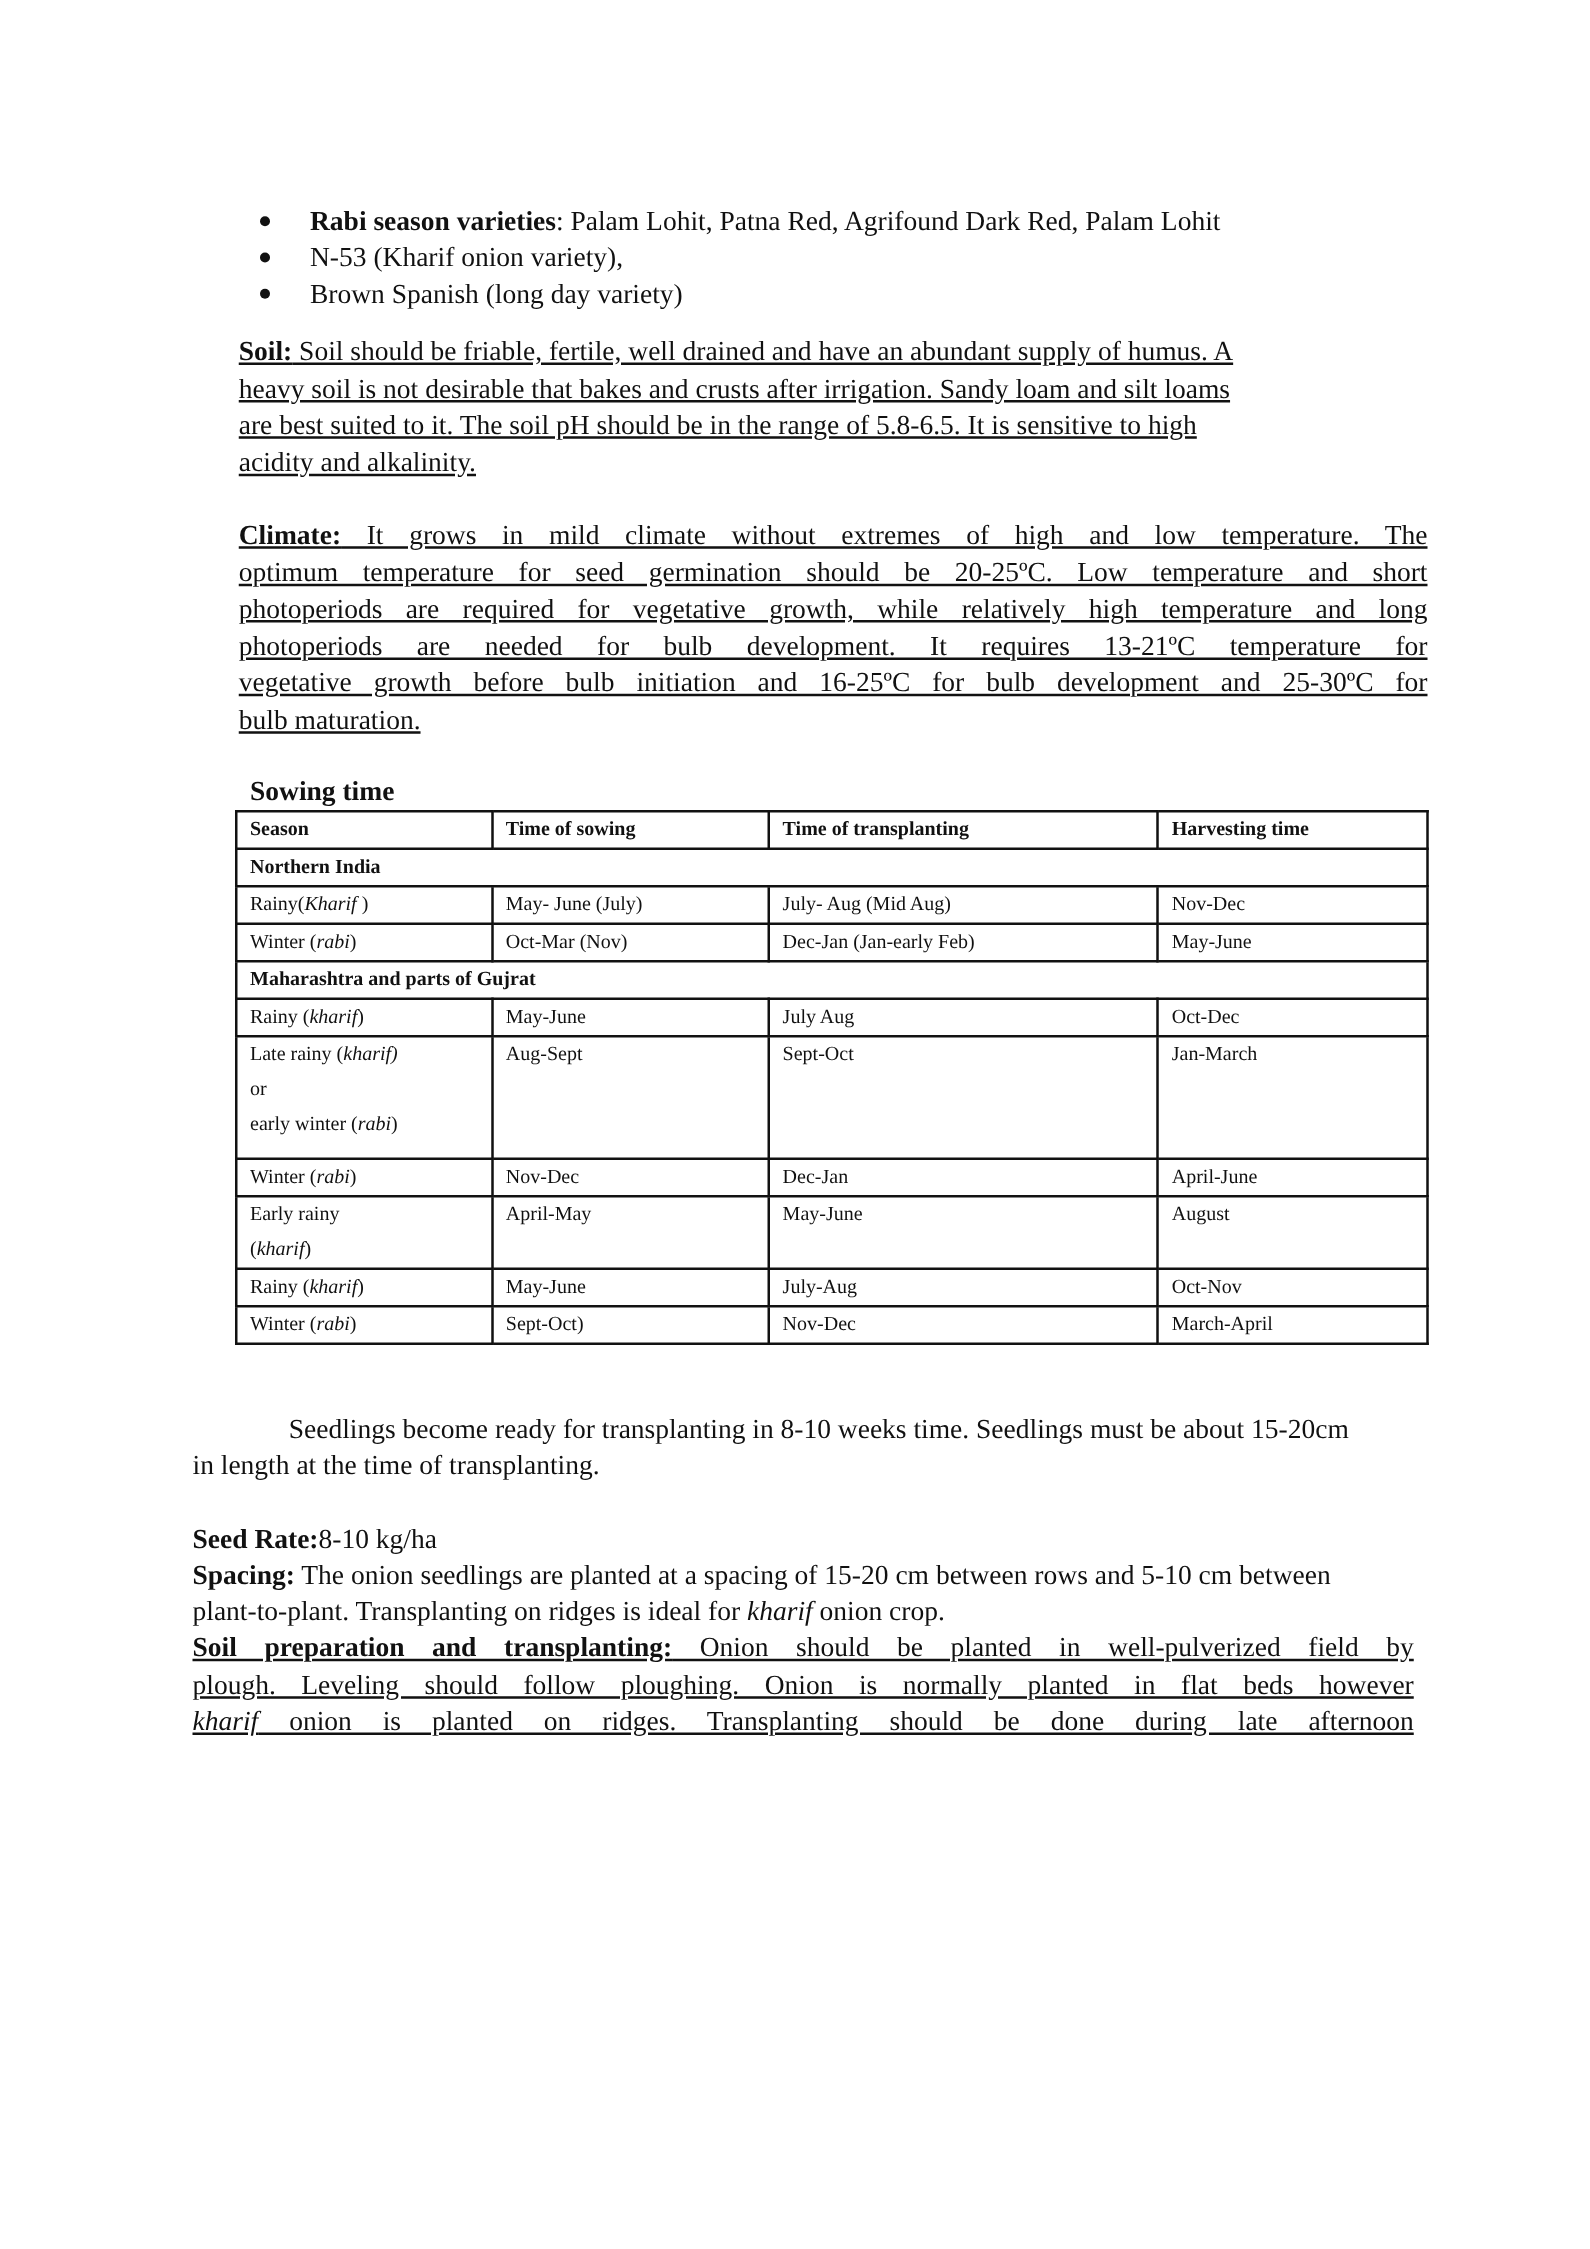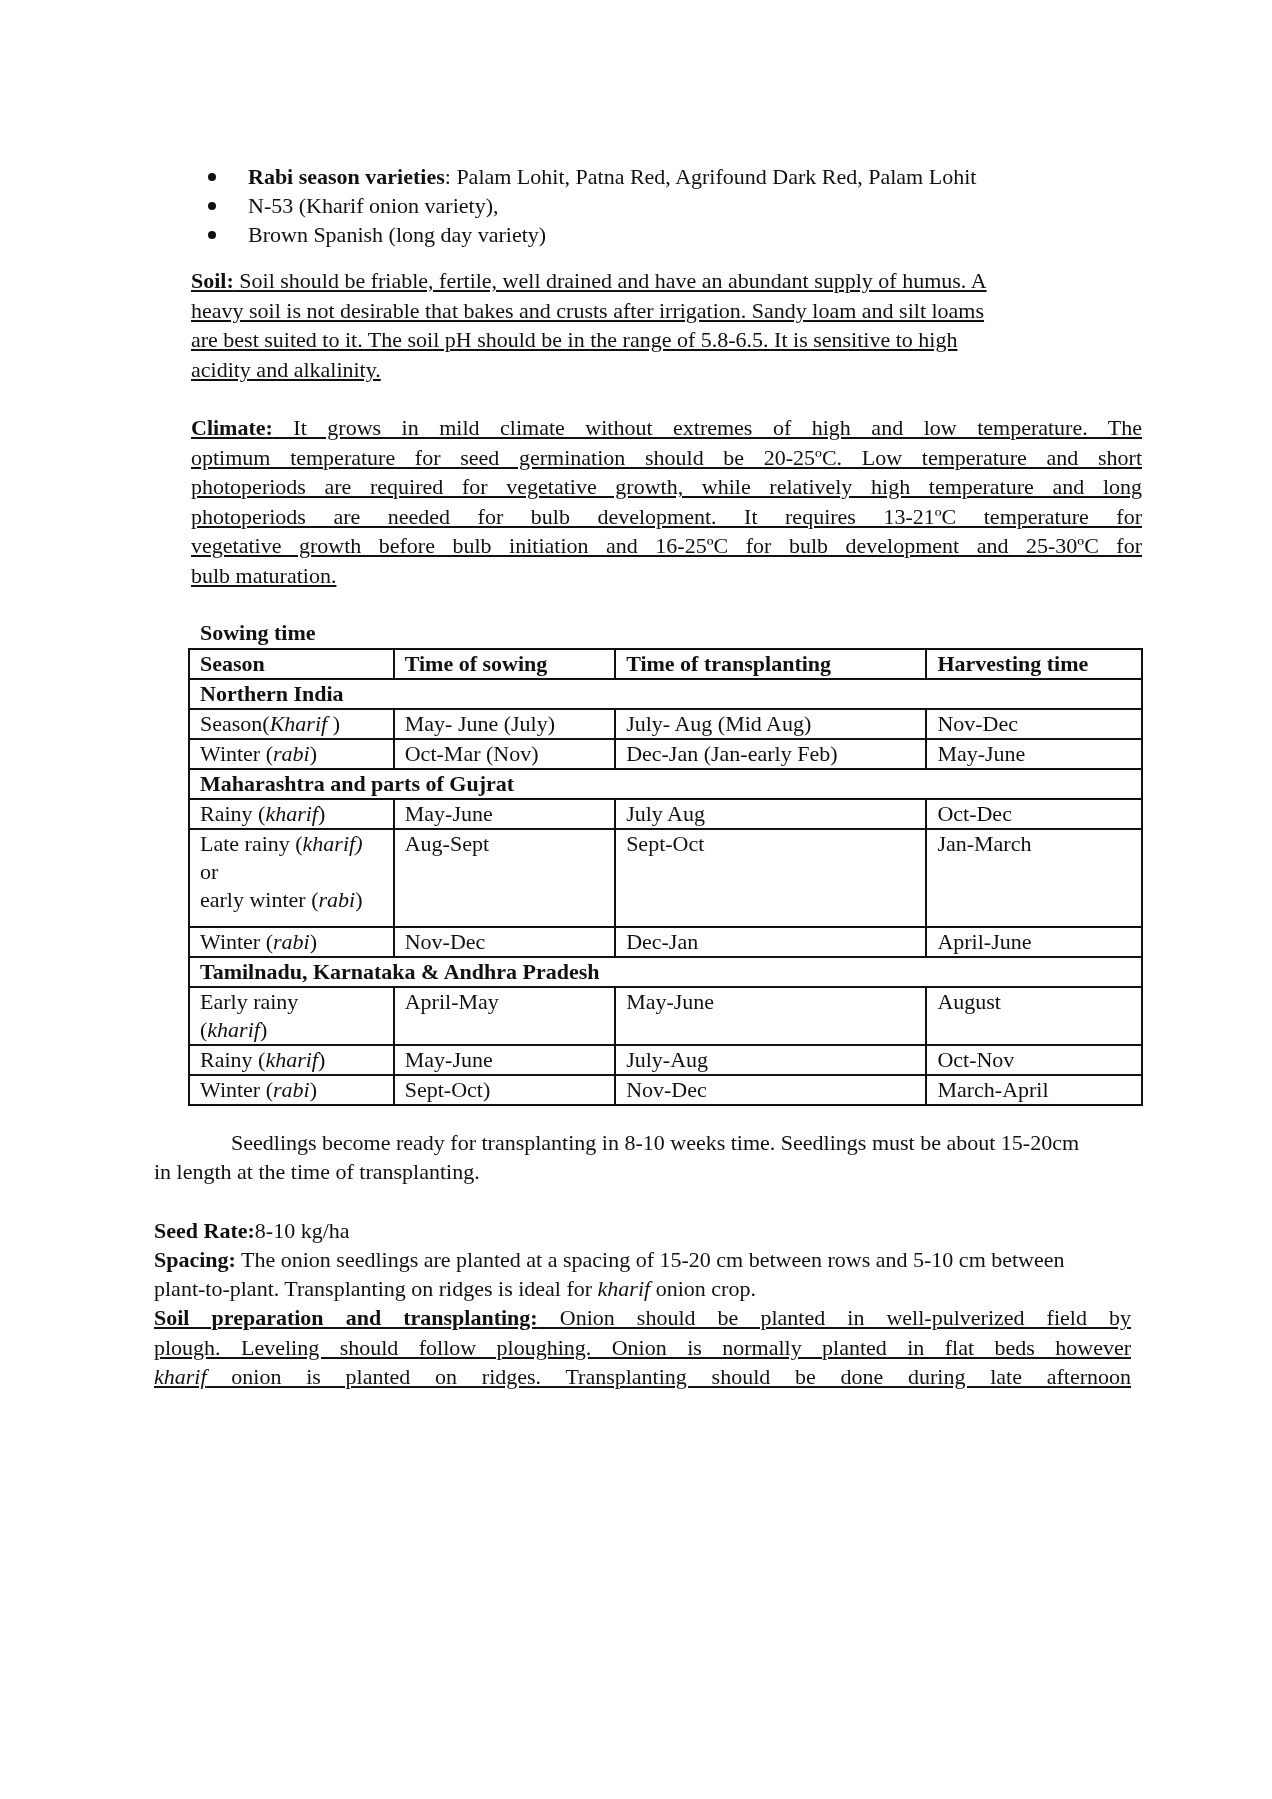--- a/index.html
+++ b/index.html
@@ -16,21 +16,21 @@
 
   .para { line-height:29.5px; }
   #soil { left:191px; top:266px; width:935px; }
   #climate { left:191px; top:413px; width:951px; text-align:justify; }
   .jline { display:block; text-align:justify; text-align-last:justify; height:29.5px; white-space:nowrap;text-decoration:underline; }
   .jline.free { text-align-last:left; }
 
   #sowing-title { left:200px; top:619px; font-weight:bold; line-height:28px; }
 
   #sowing-table { left:188px; top:648px; width:955px; border-collapse:collapse; }
-  #sowing-table td { border:2px solid #111; padding:0 10px; line-height:28px; vertical-align:top; font-size:22px; }
+  #sowing-table td { border:2px solid #111; padding:0 10px; line-height:28px; vertical-align:top; font-size:16px; }
   #sowing-table td.c { text-align:left; }
   #sowing-table tr.h td { height:28px; font-weight:bold; }
   #sowing-table tr.region td { font-weight:bold; }
   #sowing-table tr td { height:26px; }
 
   #seedlings { left:154px; top:1128px; width:930px; line-height:29px; text-indent:77px; }
   #seedrate { left:154px; top:1216px; line-height:29px; }
   #spacing { left:154px; top:1245px; width:945px; line-height:29px; }
   #soilprep { left:154px; top:1303px; width:977px; line-height:29px; }
 </style>
@@ -73,21 +73,21 @@
       <td>Season</td>
       <td class="c">Time of sowing</td>
       <td class="c">Time of transplanting</td>
       <td class="c">Harvesting time</td>
     </tr>
 
     <tr class="region">
         <td colspan="4">Northern India</td>
       </tr>
     <tr>
-      <td><span>Season(</span><i>Kharif </i><span>)</span></td>
+      <td><span>Rainy(</span><i>Kharif </i><span>)</span></td>
       <td class="c">May- June (July)</td>
       <td class="c">July- Aug (Mid Aug)</td>
       <td class="c">Nov-Dec</td>
     </tr>
     <tr>
       <td><span>Winter (</span><i>rabi</i><span>)</span></td>
       <td class="c">Oct-Mar (Nov)</td>
       <td class="c">Dec-Jan (Jan-early Feb)</td>
       <td class="c">May-June</td>
     </tr>
@@ -107,23 +107,20 @@
       <td class="c">Sept-Oct</td>
       <td class="c">Jan-March</td>
     </tr>
     <tr>
       <td><span>Winter (</span><i>rabi</i><span>)</span></td>
       <td class="c">Nov-Dec</td>
       <td class="c">Dec-Jan</td>
       <td class="c">April-June</td>
     </tr>
 
-    <tr class="region">
-        <td colspan="4">Tamilnadu, Karnataka &amp; Andhra Pradesh</td>
-      </tr>
     <tr>
       <td><span>Early rainy</span><br><span>(</span><i>kharif</i><span>)</span></td>
       <td class="c">April-May</td>
       <td class="c">May-June</td>
       <td class="c">August</td>
     </tr>
     <tr>
       <td><span>Rainy (</span><i>kharif</i><span>)</span></td>
       <td class="c">May-June</td>
       <td class="c">July-Aug</td>

